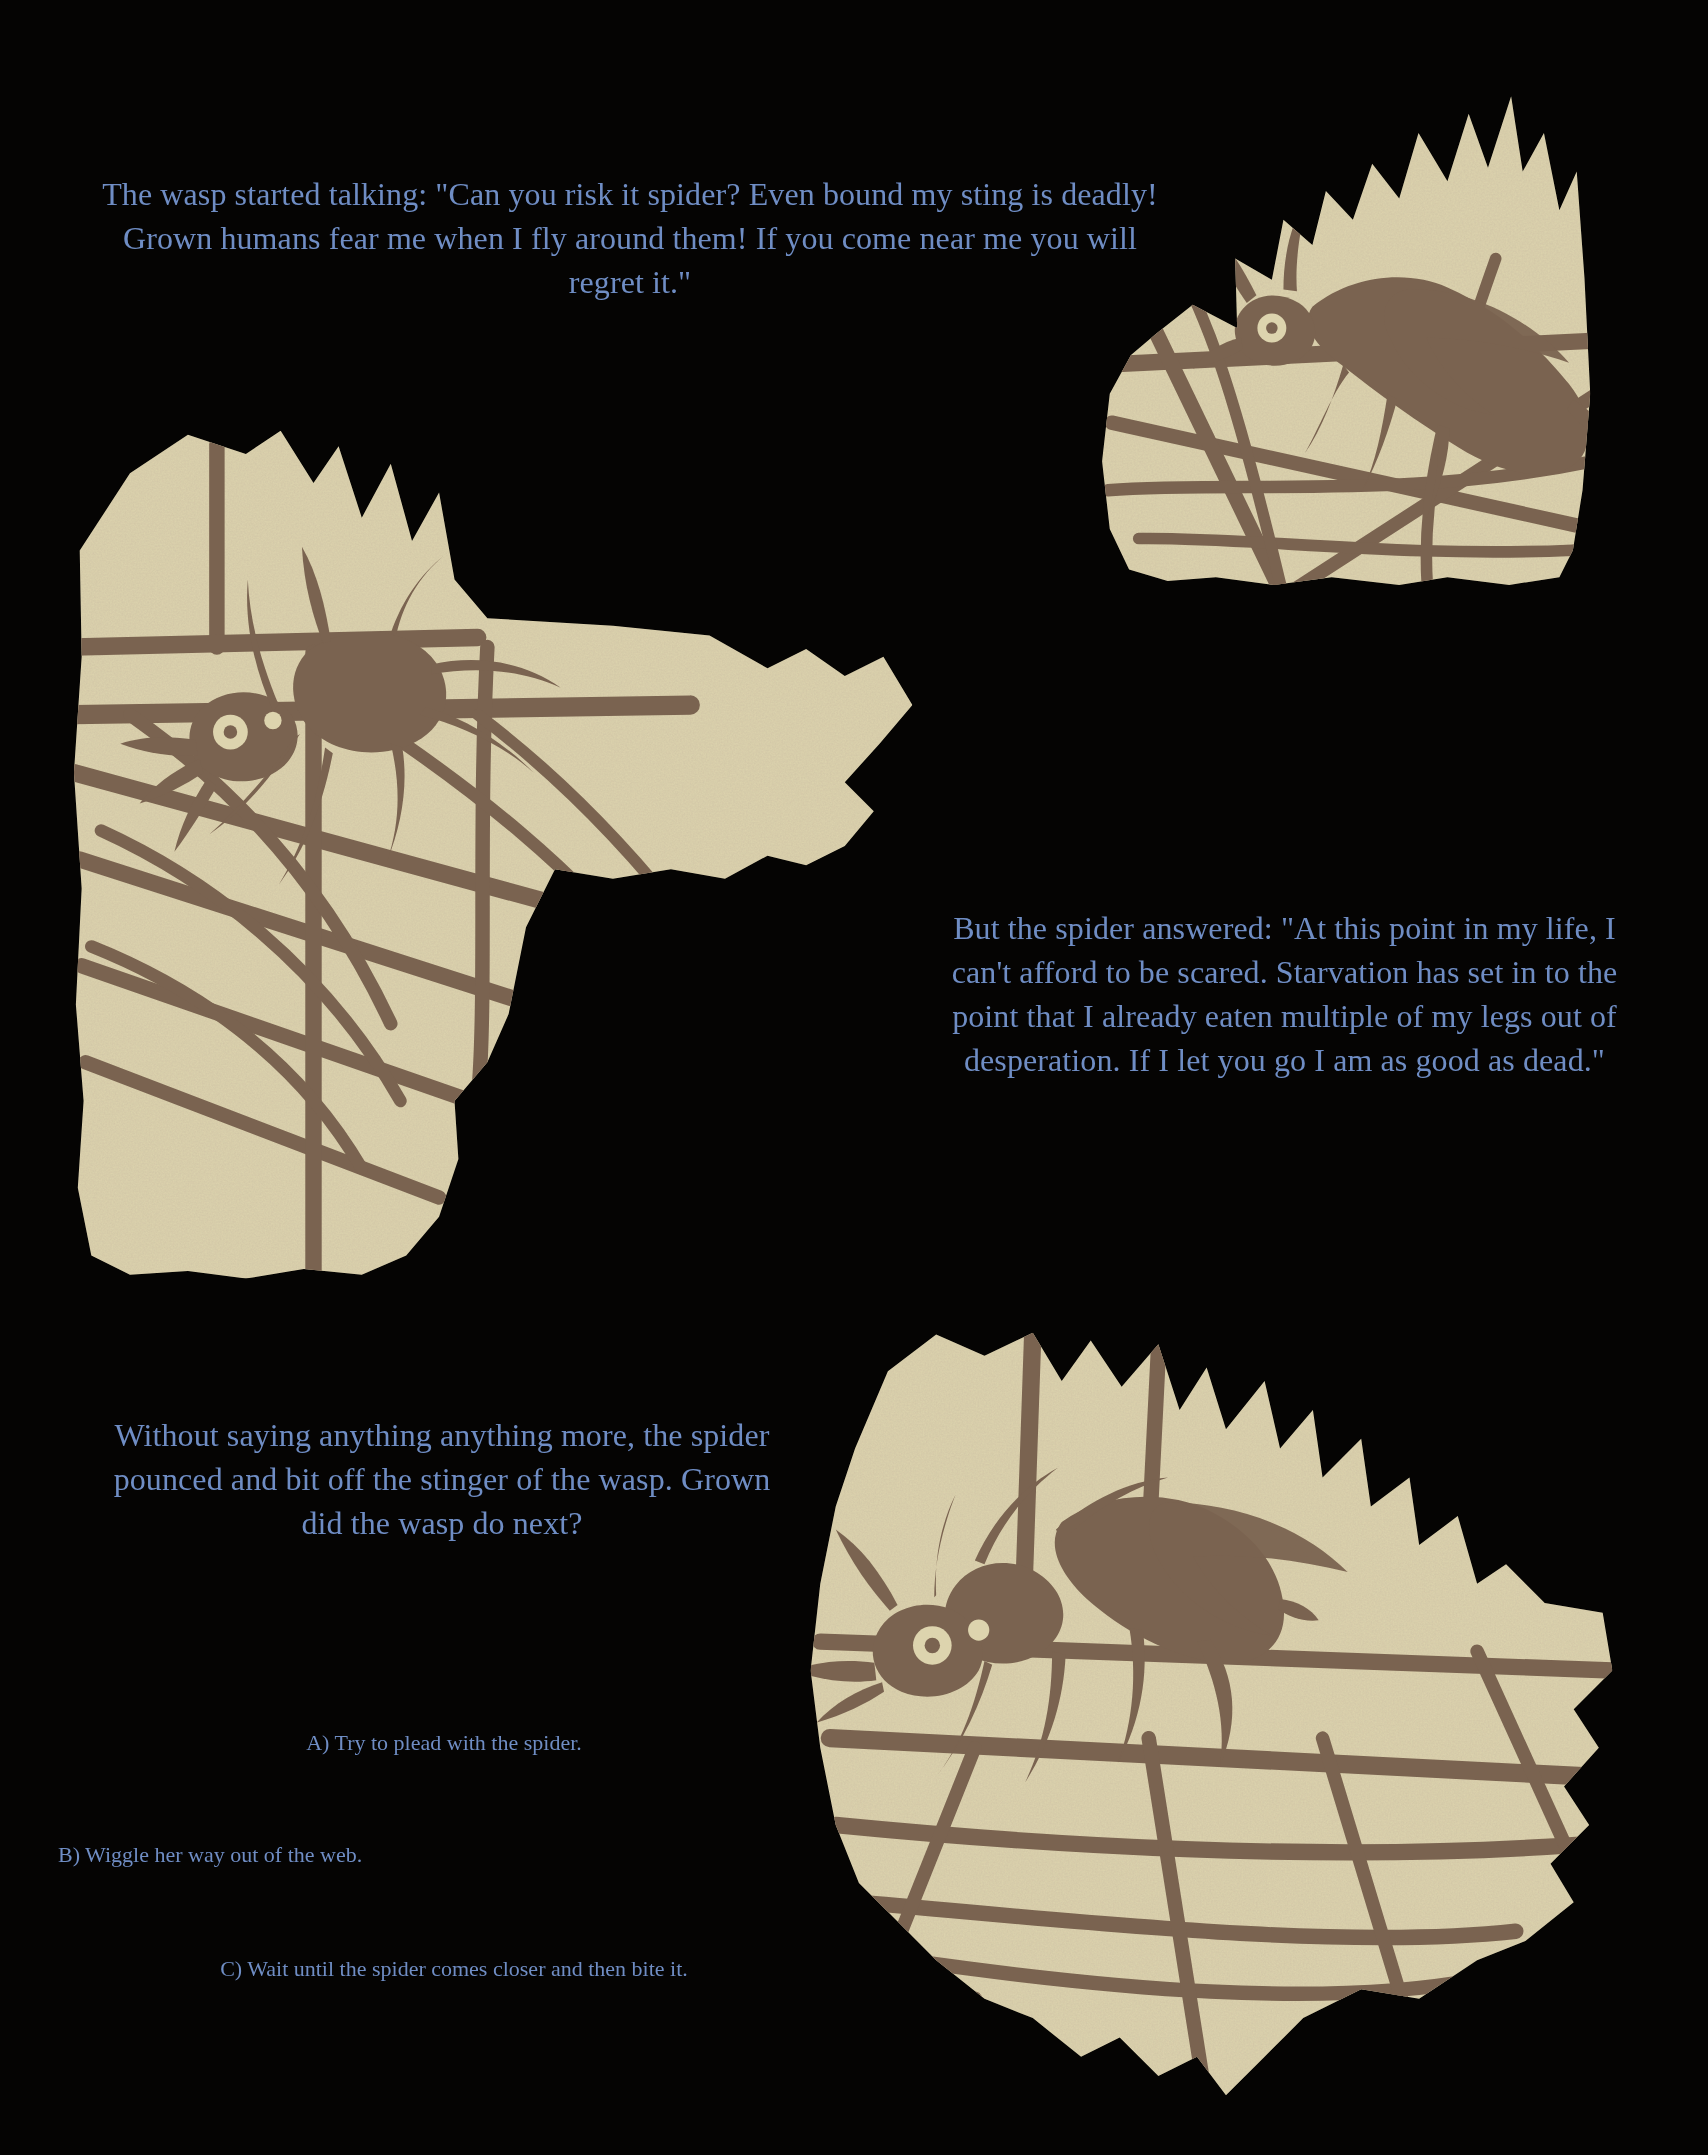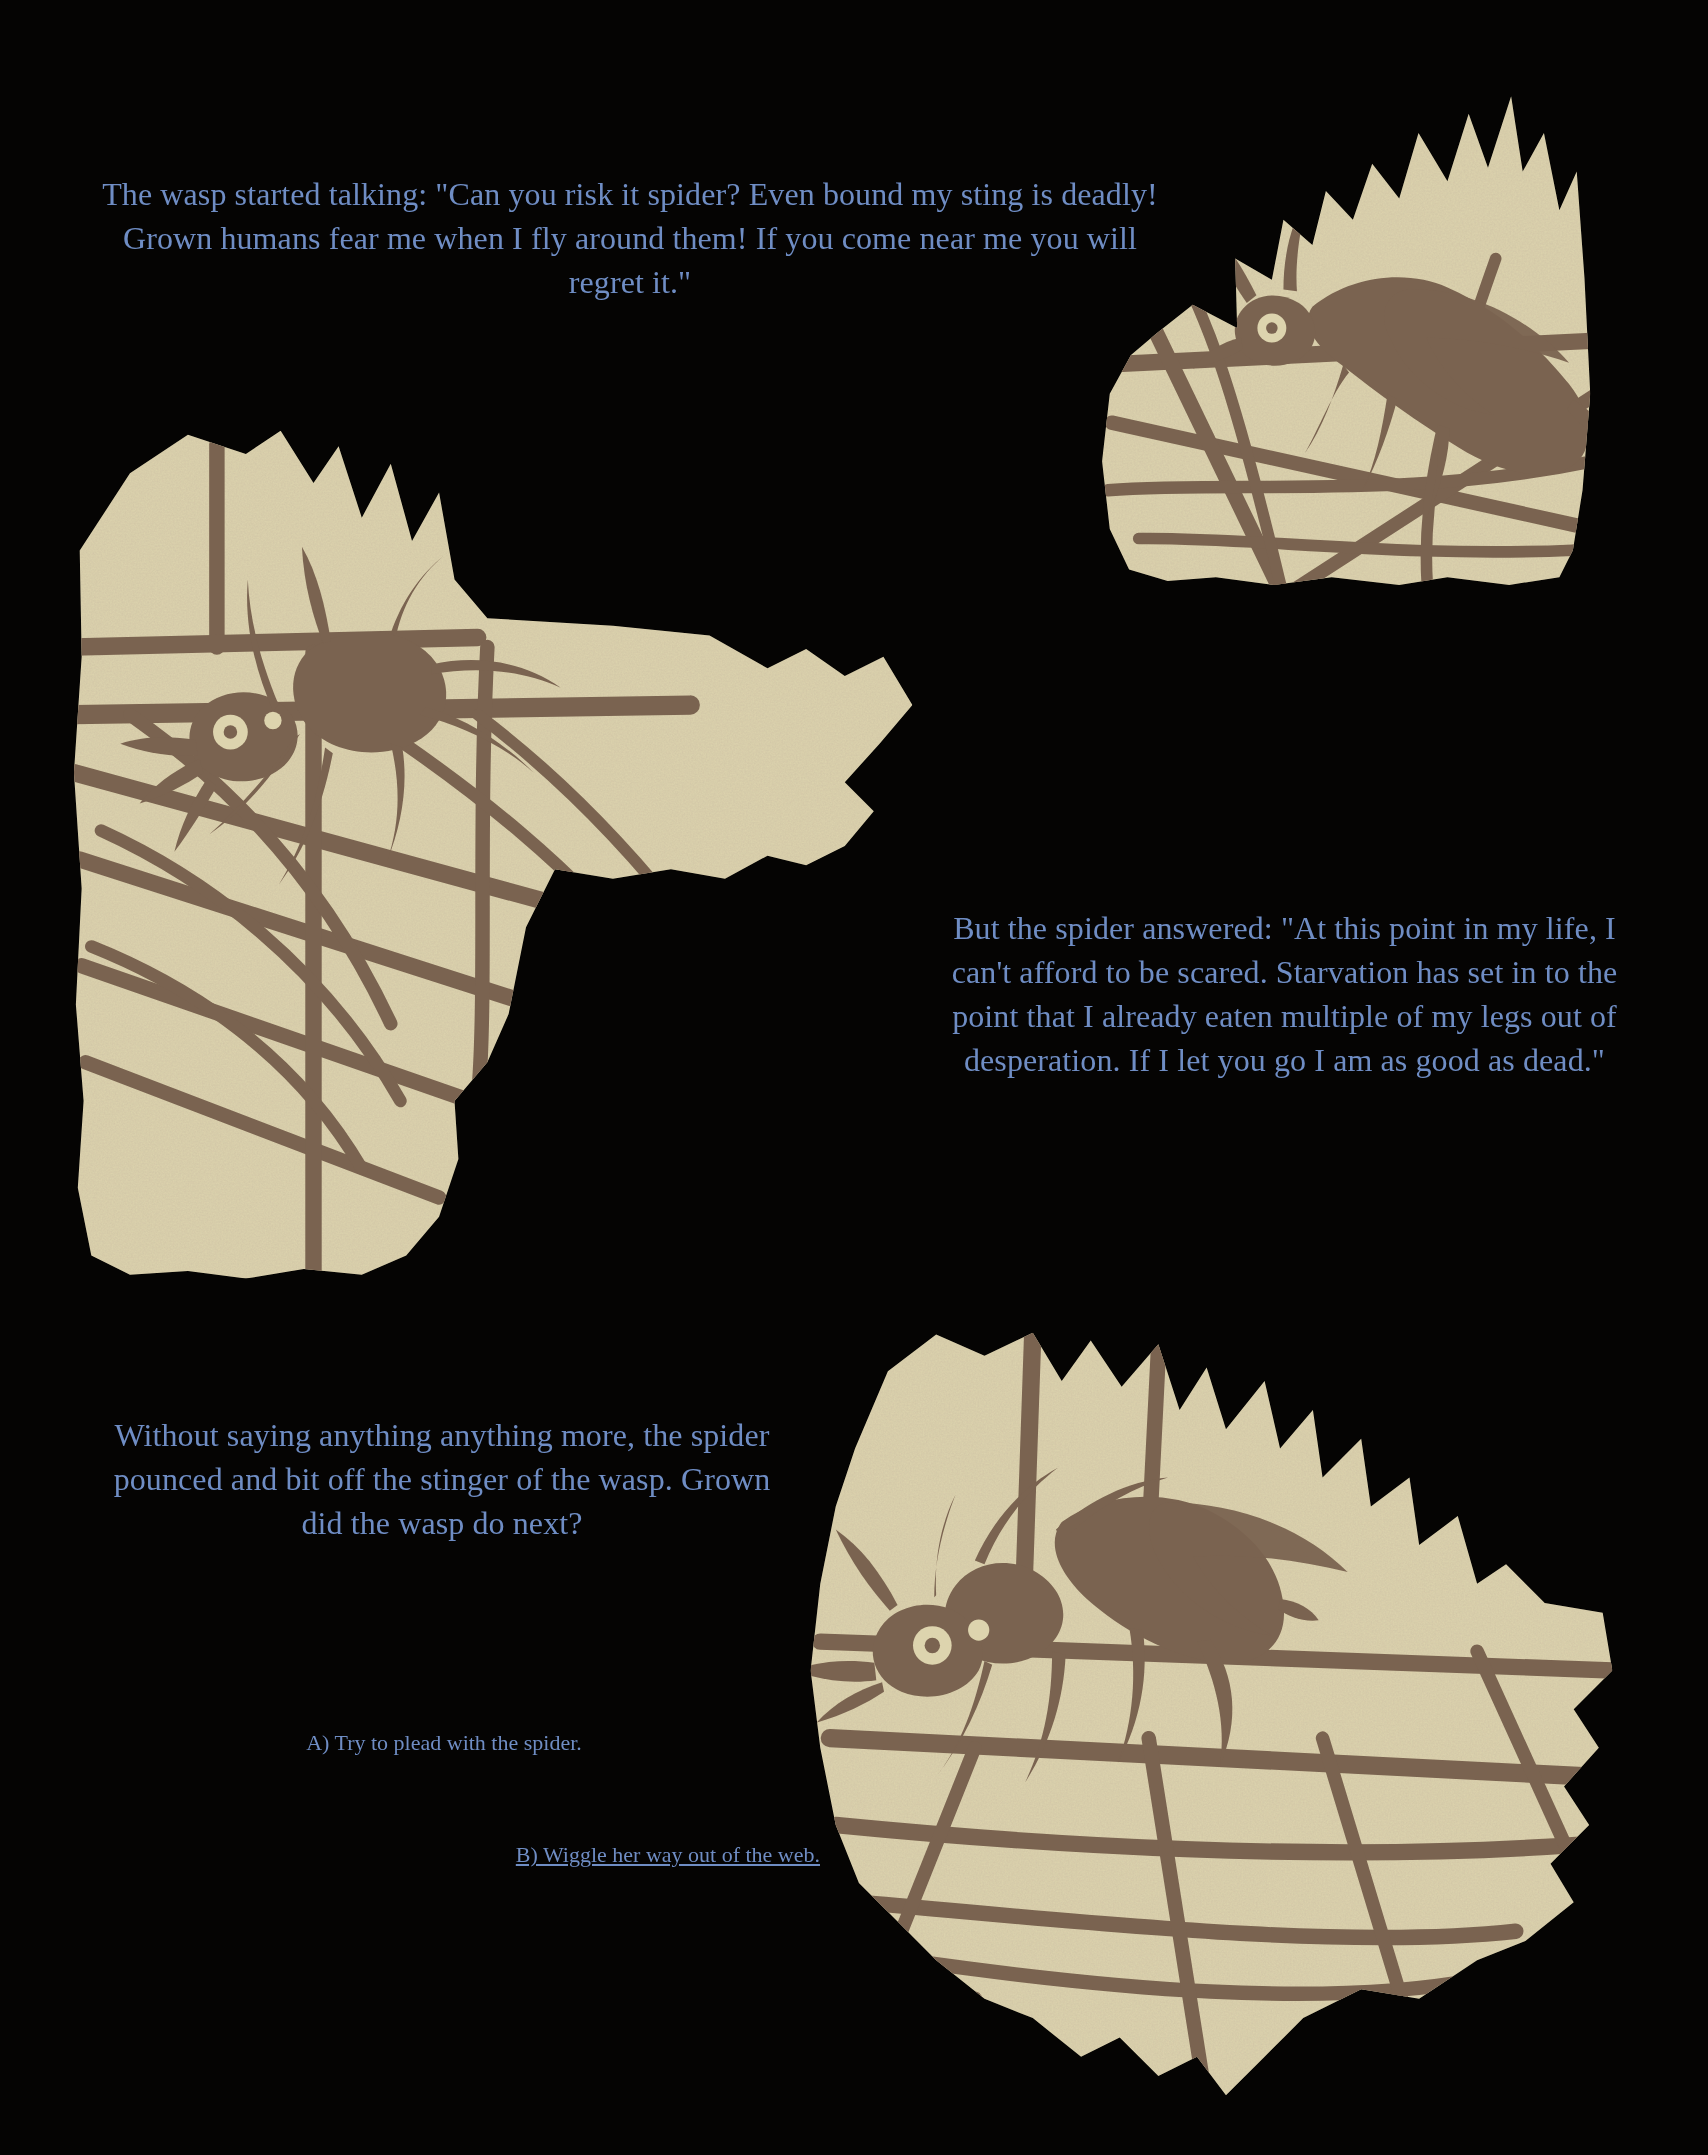--- a/index.html
+++ b/index.html
@@ -282,17 +282,18 @@
   </div>
 
   <div class="story-text" style="left:87px; top:172px; width:1086px;">The wasp started talking: "Can you risk it spider? Even bound my sting is deadly! Grown humans fear me when I fly around them! If you come near me you will regret it."</div>
 
   <div class="story-text" style="left:932px; top:906px; width:705px;">But the spider answered: "At this point in my life, I can't afford to be scared. Starvation has set in to the point that I already eaten multiple of my legs out of desperation. If I let you go I am as good as dead."</div>
 
   <div class="story-text" style="left:97px; top:1413px; width:690px;">Without saying anything anything more, the spider pounced and bit off the stinger of the wasp. Grown did the wasp do next?</div>
 
   <div class="choice-text" style="left:58px; top:1728px; width:772px; text-align:center;">A) Try to plead with the spider.</div>
 
-  <div class="choice-text" style="left:48px; top:1840px; width:772px; text-align:right;text-decoration:underline;">B) Wiggle her way out of the web.</div>
-
+  <div class="choice-text" style="left:58px; top:1840px; width:772px; text-align:left;">B) Wiggle her way out of the web.</div>
+
+  <div class="choice-text" style="left:68px; top:1954px; width:772px; text-align:center;">C) Wait until the spider comes closer and then bite it.</div>
 
 </div>
 
 
 </body></html>

